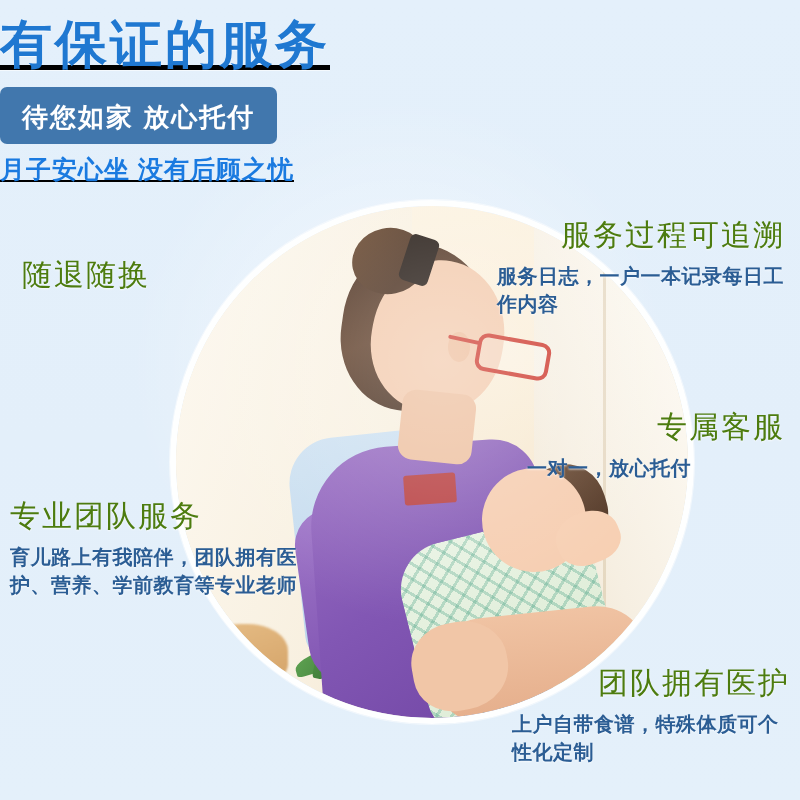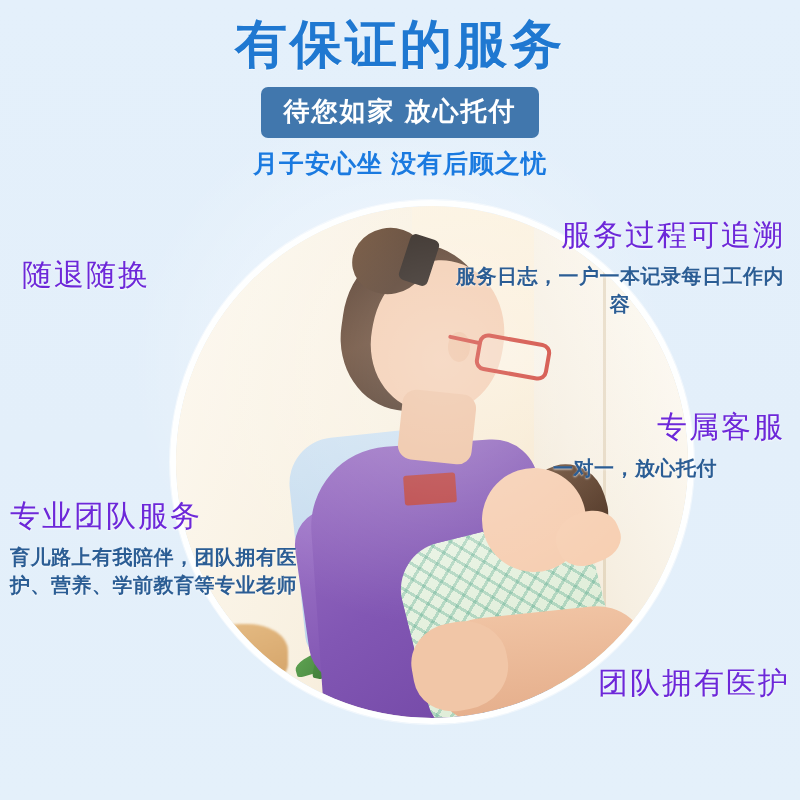--- a/index.html
+++ b/index.html
@@ -23,41 +23,41 @@
     background:
       radial-gradient(circle at 50% 46%, rgba(255,255,255,0.55) 0%, rgba(255,255,255,0.0) 46%),
       linear-gradient(180deg, #e4f0fb 0%, #e3effa 55%, #e4f0fa 100%);
   }
 
   
   .header {
     position: absolute;
     left: 0; right: 0;
     top: 16px;
-    text-align: center;
+    text-decoration: underline;
   }
   .main-title {
     font-size: 52px;
     line-height: 1.1;
     font-weight: bold;
     color: #1f78d1;
     letter-spacing: 3px;
     text-shadow: 0 1px 0 rgba(255,255,255,0.6);
   }
   .badge-wrap {
     margin-top: 14px;
   }
   .badge {
     display: inline-block;
     background: #4177ad;
     color: #ffffff;
     font-size: 26px;
     font-weight: bold;
     letter-spacing: 2px;
-    padding: 7px 22px 9px 22px;
+    padding: 13px 22px 9px 22px;
     border-radius: 7px;
   }
   .tagline {
     margin-top: 9px;
     font-size: 25px;
     font-weight: bold;
     letter-spacing: 1px;
     color: #1a7ae0;
   }
 
@@ -283,37 +283,37 @@
     position: absolute;
     inset: 0;
     background: radial-gradient(circle at 52% 30%, rgba(255,255,255,0.30) 0%, rgba(255,255,255,0) 60%);
     pointer-events: none;
   }
 
   
   .feature { position: absolute; }
   .f-title {
     font-size: 30px;
-    color: #6d28d9;
+    color: #4d7c0f;
     letter-spacing: 2px;
     line-height: 1.25;
     white-space: nowrap;
     text-shadow: 0 1px 2px rgba(255,255,255,0.75);
   }
   .f-body {
     margin-top: 8px;
     font-size: 20px;
     font-weight: bold;
     color: #2b5d94;
     line-height: 1.42;
     letter-spacing: 0.5px;
     text-shadow: 0 1px 2px rgba(255,255,255,0.75);
   }
   .align-right { text-align: right; }
-  .align-right .f-body { text-align: center; }
+  .align-right .f-body { text-align: left; margin-left: 42px; }
 
   
   #feat-return       { left: 22px;  top: 256px; width: 300px; }
   #feat-team         { left: 10px;  top: 497px; width: 300px; }
   #feat-traceable    { left: 455px; top: 216px; width: 330px; }
   #feat-support      { left: 485px; top: 408px; width: 300px; }
   #feat-menu         { left: 470px; top: 664px; width: 320px; }
 </style>
 </head>
 <body>
@@ -385,15 +385,16 @@
     <div class="f-body">服务日志，一户一本记录每日工作内容</div>
   </div>
 
   <div class="feature align-right" id="feat-support">
     <div class="f-title">专属客服</div>
     <div class="f-body">一对一，放心托付</div>
   </div>
 
   <div class="feature align-right" id="feat-menu">
     <div class="f-title">团队拥有医护</div>
+    <div class="f-body">上户自带食谱，特殊体质可个性化定制</div>
   </div>
 
 </div>
 
 </body></html>

